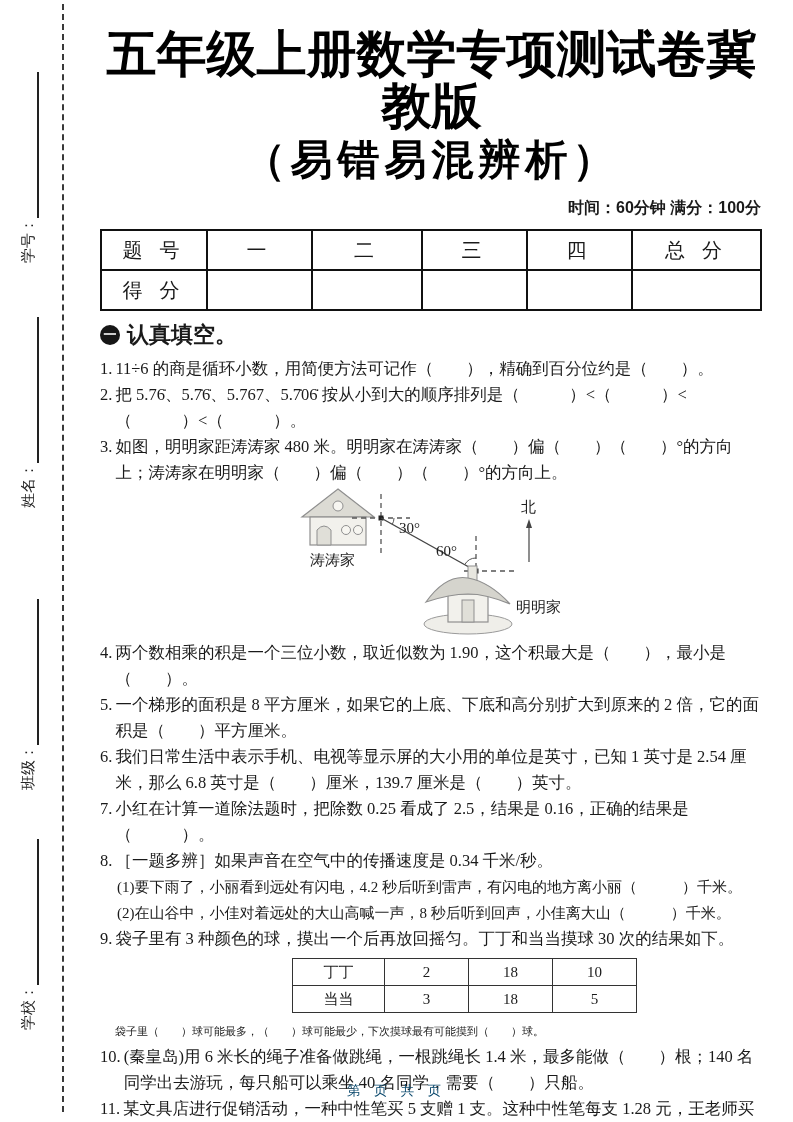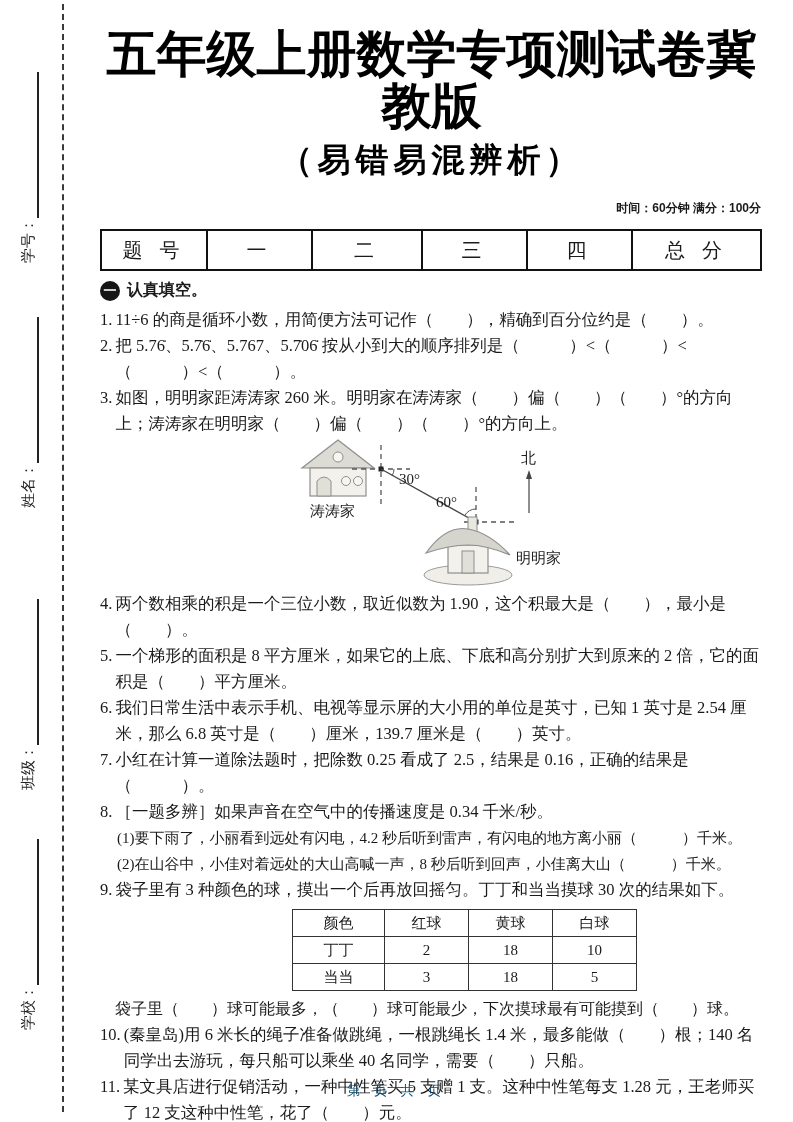--- a/index.html
+++ b/index.html
@@ -14,39 +14,39 @@
   .m-field{position:absolute;left:-73px;width:200px;height:24px;
     transform:rotate(-90deg);display:flex;align-items:flex-end;
     font-family:"Liberation Sans",sans-serif;font-size:15px;color:#222;}
   .m-label{white-space:nowrap;line-height:22px;}
   .m-line{display:inline-block;width:146px;height:18px;border-bottom:2px solid #222;}
   
   .content{position:absolute;left:100px;top:14px;width:663px;}
   h1.title{margin:14px 0 0 0;text-align:center;font-family:"Liberation Sans",sans-serif;
     font-weight:900;font-size:50px;line-height:52px;letter-spacing:0px;color:#000;}
   h2.subtitle{margin:8px 0 0 0;text-align:center;font-family:"Liberation Sans",sans-serif;
-    font-weight:900;font-size:33px;line-height:40px;letter-spacing:5px;color:#000;}
+    font-weight:900;font-size:42px;line-height:40px;letter-spacing:5px;color:#000;}
   .meta{margin-top:18px;text-align:right;font-family:"Liberation Sans",sans-serif;
-    font-weight:700;font-size:12px;line-height:20px;padding-right:2px;}
+    font-weight:700;font-size:16px;line-height:20px;padding-right:2px;}
   
   table.score{border-collapse:collapse;width:660px;margin-top:11px;table-layout:fixed;}
   table.score td{border:2.5px solid #111;height:36px;text-align:center;
     font-size:20px;letter-spacing:6px;font-family:Liberation Serif, serif;}
   
   .section-head{margin:9px 0 6px 0;display:flex;align-items:center;gap:7px;}
   .badge{display:inline-block;width:20px;height:20px;border-radius:50%;background:#161616;
     color:#fff;text-align:center;line-height:20px;font-size:13px;flex:0 0 auto;
     font-family:"Liberation Sans",sans-serif;font-weight:700;}
-  .section-title{font-family:Liberation Serif, serif;font-weight:800;font-size:16px;}
+  .section-title{font-family:Liberation Serif, serif;font-weight:800;font-size:22px;}
   
   .q{display:flex;font-size:16.5px;line-height:26px;}
   .qnum{flex:0 0 auto;padding-right:3px;}
   .qtext{flex:1 1 auto;}
   .sub{padding-left:17px;font-size:15px;line-height:26px;}
-  .tail{padding-left:15px;font-size:16px;line-height:26px;margin-top:5px;}
+  .tail{padding-left:15px;font-size:11px;line-height:26px;margin-top:5px;}
   
   .diagram{display:block;margin:2px 0 2px 168px;}
   .diagram text{font-size:15px;fill:#222;font-family:"Liberation Serif",serif;}
   .diagram .deg{font-size:15px;}
   
   table.balls{border-collapse:collapse;margin:6px 0 0 192px;table-layout:fixed;}
   table.balls td{border:1.5px solid #333;width:81px;height:24px;text-align:center;
     font-size:15px;}
   table.balls td.c0{width:89px;}
   
@@ -92,39 +92,47 @@
       </colgroup>
       <tbody>
           <tr>
         <td>题 号</td>
         <td>一</td>
         <td>二</td>
         <td>三</td>
         <td>四</td>
         <td>总 分</td>
       </tr>
+      <tr>
+        <td>得 分</td>
+        <td></td>
+        <td></td>
+        <td></td>
+        <td></td>
+        <td></td>
+      </tr>
     </tbody>
       </table>
 
     <div class="section-head">
       <span class="badge">一</span>
       <span class="section-title">认真填空。</span>
     </div>
 
     <div class="q">
       <span class="qnum">1.</span>
       <span class="qtext">11÷6 的商是循环小数，用简便方法可记作（　　），精确到百分位约是（　　）。</span>
     </div>
     <div class="q">
       <span class="qnum">2.</span>
       <span class="qtext">把 5.76̇、5.7̇6̇、5.767、5.7̇06̇ 按从小到大的顺序排列是（　　　）&lt;（　　　）&lt;（　　　）&lt;（　　　）。</span>
     </div>
     <div class="q">
       <span class="qnum">3.</span>
-      <span class="qtext">如图，明明家距涛涛家 260 米。明明家在涛涛家（　　）偏（　　）（　　）°的方向上；涛涛家在明明家（　　）偏（　　）（　　）°的方向上。</span>
+      <span class="qtext">如图，明明家距涛涛家 480 米。明明家在涛涛家（　　）偏（　　）（　　）°的方向上；涛涛家在明明家（　　）偏（　　）（　　）°的方向上。</span>
     </div>
 
     <svg class="diagram" width="380" height="150" viewBox="0 0 380 150">
 
       <g transform="translate(40,2)">
         <polygon points="30,-1 66,27 -6,27" fill="#dcdbd4" stroke="#8f8f8f" stroke-width="1.2"></polygon>
         <rect x="2" y="27" width="56" height="28" fill="#f2f1ec" stroke="#8f8f8f" stroke-width="1.2"></rect>
         <circle cx="30" cy="16" r="5" fill="#f7f6f1" stroke="#8f8f8f" stroke-width="1"></circle>
         <path d="M 9 55 L 9 40 Q 16 32 23 40 L 23 55 Z" fill="#e0dfd8" stroke="#8f8f8f" stroke-width="1"></path>
         <circle cx="38" cy="40" r="4.5" fill="#f7f6f1" stroke="#8f8f8f" stroke-width="1"></circle>
@@ -184,26 +192,20 @@
     </div>
     <div class="sub">(1)要下雨了，小丽看到远处有闪电，4.2 秒后听到雷声，有闪电的地方离小丽（　　　）千米。</div>
     <div class="sub">(2)在山谷中，小佳对着远处的大山高喊一声，8 秒后听到回声，小佳离大山（　　　）千米。</div>
     <div class="q">
       <span class="qnum">9.</span>
       <span class="qtext">袋子里有 3 种颜色的球，摸出一个后再放回摇匀。丁丁和当当摸球 30 次的结果如下。</span>
     </div>
 
     <table class="balls">
       <tbody>
-          <tr>
-        <td class="c0">颜色</td>
-        <td>红球</td>
-        <td>黄球</td>
-        <td>白球</td>
-      </tr>
       <tr>
         <td class="c0">丁丁</td>
         <td>2</td>
         <td>18</td>
         <td>10</td>
       </tr>
       <tr>
         <td class="c0">当当</td>
         <td>3</td>
         <td>18</td>

